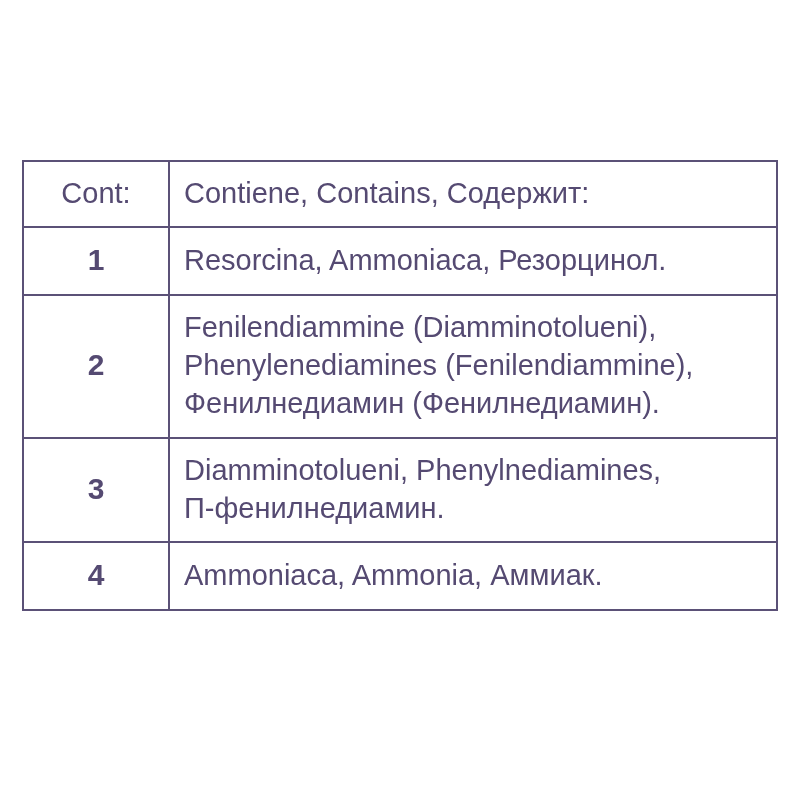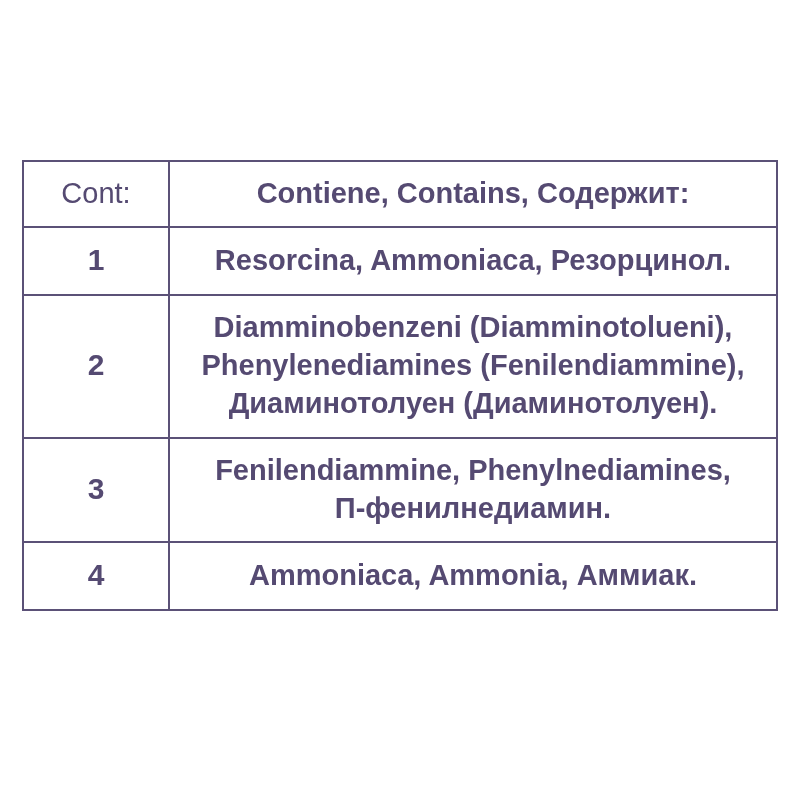--- a/index.html
+++ b/index.html
@@ -44,24 +44,23 @@
     font-weight: bold;
     color: #4b4169;
     padding: 12px 6px;
   }
   tr.header-row td.col-key {
     font-weight: normal;
     font-size: 29px;
   }
   td.col-val {
     font-size: 29px;
-    font-weight: bold;
+    font-weight: normal;
     color: #5a5078;
     padding-left: 18px;
-    text-align: center;
   }
   .line {
     display: block;
     white-space: nowrap;
   }
 </style>
 </head>
 <body>
 
 <div class="page">
@@ -79,30 +78,30 @@
         <tr>
           <td class="col-key">1</td>
           <td class="col-val">
             <span class="line">Resorcina, Ammoniaca, Резорцинол.</span>
           </td>
         </tr>
 
         <tr>
           <td class="col-key">2</td>
           <td class="col-val">
-            <span class="line">Diamminobenzeni (Diamminotolueni),</span>
+            <span class="line">Fenilendiammine (Diamminotolueni),</span>
             <span class="line">Phenylenediamines (Fenilendiammine),</span>
-            <span class="line">Диаминотолуен (Диаминотолуен).</span>
+            <span class="line">Фенилнедиамин (Фенилнедиамин).</span>
           </td>
         </tr>
 
         <tr>
           <td class="col-key">3</td>
           <td class="col-val">
-            <span class="line">Fenilendiammine, Phenylnediamines,</span>
+            <span class="line">Diamminotolueni, Phenylnediamines,</span>
             <span class="line">П-фенилнедиамин.</span>
           </td>
         </tr>
 
         <tr>
           <td class="col-key">4</td>
           <td class="col-val">
             <span class="line">Ammoniaca, Ammonia, Аммиак.</span>
           </td>
         </tr>

